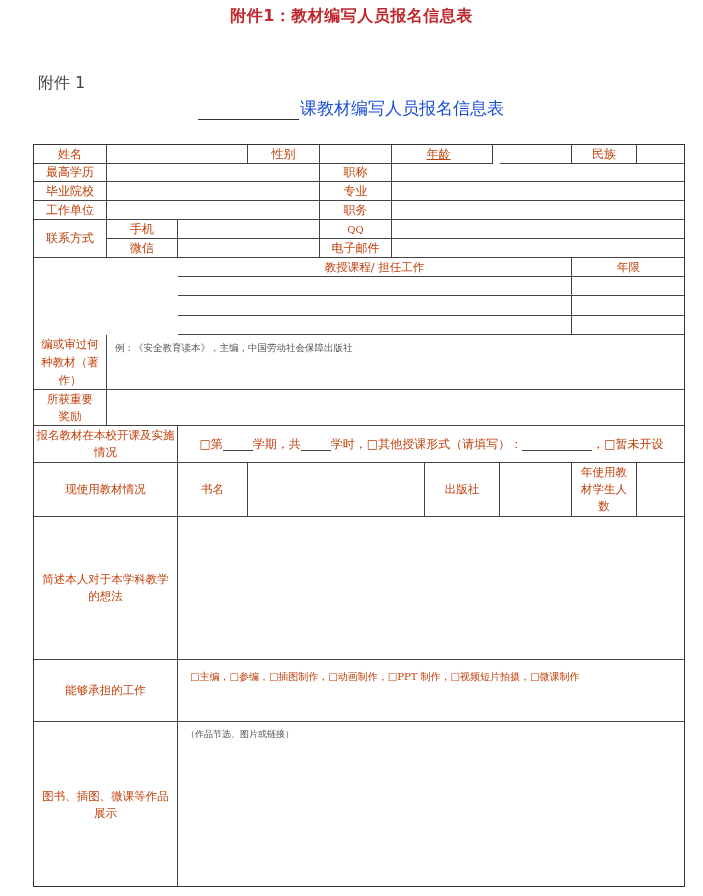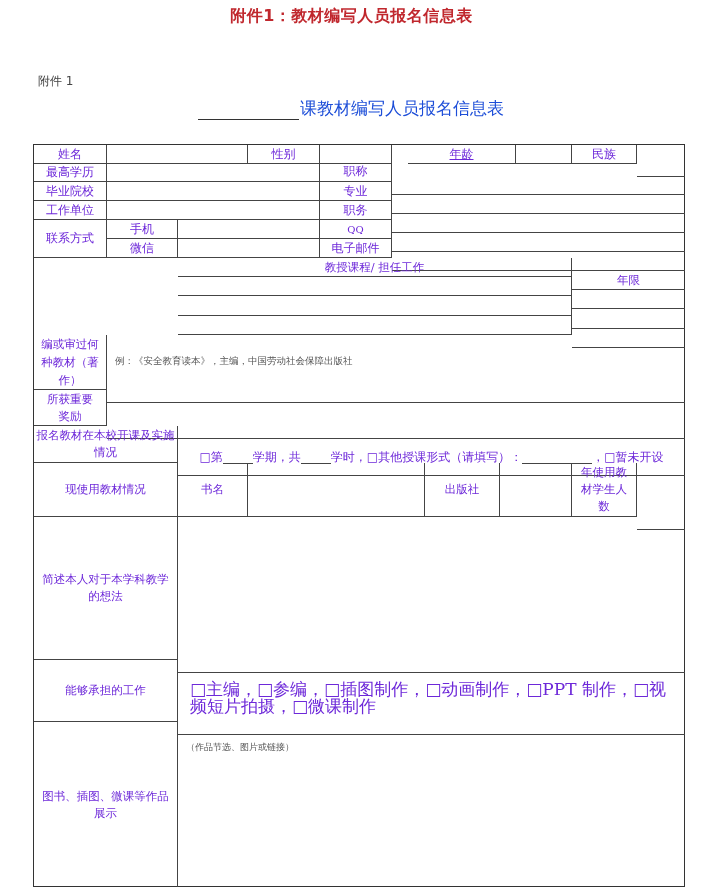--- a/index.html
+++ b/index.html
@@ -1,32 +1,32 @@
 <!DOCTYPE html>
 <html><head>
 <meta charset="utf-8">
 <style>
   html, body { margin: 0; padding: 0; background: #ffffff; }
   body { width: 703px; height: 896px; position: relative; overflow: hidden;
          font-family: "DejaVu Serif", "Liberation Serif", serif; color: #333; }
   .top-title { position: absolute; top: 6px; left: 0; width: 703px; text-align: center;
                font-family: "DejaVu Sans", "Liberation Sans", sans-serif; font-weight: bold;
                font-size: 16px; color: #c0272d; letter-spacing: 0.5px; }
-  .attach-label { position: absolute; top: 73px; left: 38px; font-size: 12px; color: #444;
+  .attach-label { position: absolute; top: 73px; left: 38px; font-size: 16px; color: #444;
                   font-family: "DejaVu Sans", "Liberation Sans", sans-serif; }
   .doc-title { position: absolute; top: 97px; left: 198px; font-size: 17px; color: #1d4ed8; white-space: nowrap; }
   .doc-title .blank { display: inline-block; width: 101px; border-bottom: 1px solid #333; height: 17px; vertical-align: bottom; margin-right: 1px; }
 
   .form { position: absolute; left: 33px; top: 144px; width: 652px; height: 743px;
           border: 1px solid #333; box-sizing: border-box; }
   .cell { position: absolute; box-sizing: border-box; border-right: 1px solid #444; border-bottom: 1px solid #444;
           display: flex; align-items: center; justify-content: center; text-align: center;
-          font-size: 12px; line-height: 17px; color: #6d28d9; }
+          font-size: 12px; line-height: 17px; color: #c2410c; }
   .cell.top { align-items: flex-start; justify-content: flex-start; text-align: left; padding: 4px 8px; font-size: 9.5px; }
-  .cell.nob-r { border-right: none; margin-top: 13px; }
+  .cell.nob-r { border-right: none; }
   .cell.nob-b { border-bottom: none; }
   .cell.small { font-size: 11.5px; }
   .hint { font-size: 9px; }
   .opt { font-size: 12px; white-space: nowrap; }
   .ul { display: inline-block; width: 30px; border-bottom: 1px solid #444; height: 12px; vertical-align: baseline; }
   .ul.long { width: 70px; }
 </style>
 </head>
 <body>
 
@@ -35,28 +35,28 @@
 <div class="doc-title">
   <span class="blank"></span><span>课教材编写人员报名信息表</span>
 </div>
 
 <div class="form">
 
   <div class="cell" style="left:0;top:0;width:73px;height:19px;">姓名</div>
   <div class="cell" style="left:73px;top:0;width:141px;height:19px;"></div>
   <div class="cell" style="left:214px;top:0;width:72px;height:19px;">性别</div>
   <div class="cell" style="left:286px;top:0;width:72px;height:19px;"></div>
-  <div class="cell" style="left:374px;top:0;width:108px;height:19px;text-decoration:underline;">年龄</div>
+  <div class="cell" style="left:351px;top:0;width:108px;height:19px;text-decoration:underline;">年龄</div>
   <div class="cell" style="left:466px;top:0;width:72px;height:19px;"></div>
   <div class="cell" style="left:538px;top:0;width:65px;height:19px;">民族</div>
   <div class="cell nob-r" style="left:603px;top:0;width:48px;height:19px;"></div>
 
   <div class="cell" style="left:0;top:19px;width:73px;height:18px;">最高学历</div>
   <div class="cell" style="left:73px;top:19px;width:213px;height:18px;"></div>
-  <div class="cell" style="left:286px;top:19px;width:72px;height:18px;font-family:Liberation Mono, monospace;">职称</div>
+  <div class="cell" style="left:286px;top:19px;width:72px;height:18px;">职称</div>
   <div class="cell nob-r" style="left:358px;top:19px;width:293px;height:18px;"></div>
 
   <div class="cell" style="left:0;top:37px;width:73px;height:19px;">毕业院校</div>
   <div class="cell" style="left:73px;top:37px;width:213px;height:19px;"></div>
   <div class="cell" style="left:286px;top:37px;width:72px;height:19px;">专业</div>
   <div class="cell nob-r" style="left:358px;top:37px;width:293px;height:19px;"></div>
 
   <div class="cell" style="left:0;top:56px;width:73px;height:19px;">工作单位</div>
   <div class="cell" style="left:73px;top:56px;width:213px;height:19px;"></div>
   <div class="cell" style="left:286px;top:56px;width:72px;height:19px;">职务</div>
@@ -106,21 +106,21 @@
   <div class="cell" style="left:214px;top:318px;width:177px;height:54px;"></div>
   <div class="cell small" style="left:391px;top:318px;width:75px;height:54px;">出版社</div>
   <div class="cell" style="left:466px;top:318px;width:72px;height:54px;"></div>
   <div class="cell small" style="left:538px;top:318px;width:65px;height:54px;padding:0 6px;">年使用教材学生人数</div>
   <div class="cell nob-r" style="left:603px;top:318px;width:48px;height:54px;"></div>
 
   <div class="cell small" style="left:0;top:372px;width:144px;height:143px;padding:0 4px;">简述本人对于本学科教学的想法</div>
   <div class="cell nob-r" style="left:144px;top:372px;width:507px;height:143px;"></div>
 
   <div class="cell small" style="left:0;top:515px;width:144px;height:62px;">能够承担的工作</div>
-  <div class="cell top nob-r" style="left:144px;top:515px;width:507px;height:62px;font-size:17px;padding:8px 12px;">
+  <div class="cell top nob-r" style="left:144px;top:515px;width:507px;height:62px;font-size:10px;padding:8px 12px;">
     <span>□主编，□参编，□插图制作，□动画制作，□PPT 制作，□视频短片拍摄，□微课制作</span>
   </div>
 
   <div class="cell top nob-r nob-b" style="left:144px;top:577px;width:507px;height:165px;padding:4px 8px;color:#555;">
     <span class="hint">（作品节选、图片或链接）</span>
   </div>
   <div class="cell small nob-b" style="left:0;top:577px;width:144px;height:165px;padding:0 4px;">图书、插图、微课等作品展示</div>
 </div>
 
 </body></html>

